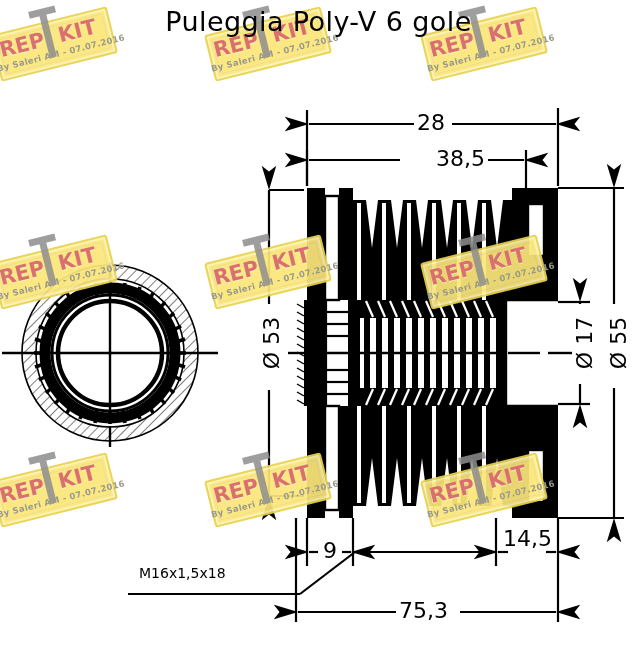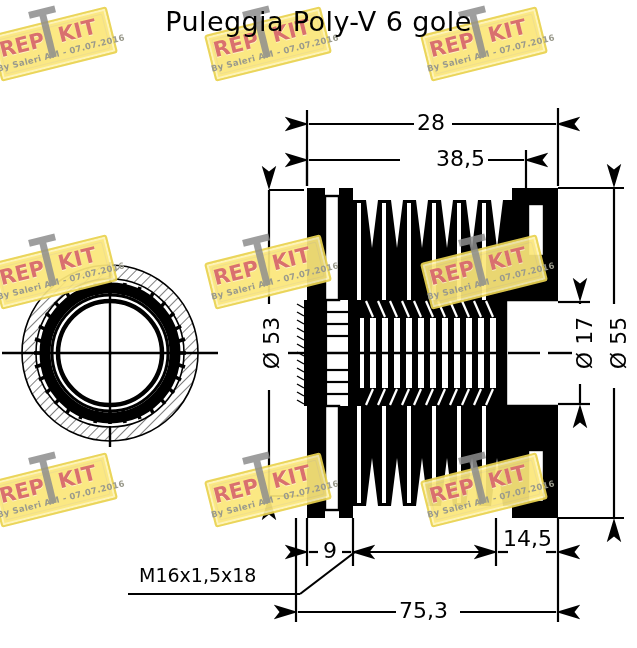--- a/index.html
+++ b/index.html
@@ -474,15 +474,15 @@
   <div class="dim vert" style="left:546px; top:332px; width:72px; text-align:center;">Ø 17</div>
 
   <div class="dim vert" style="left:580px; top:332px; width:72px; text-align:center;">Ø 55</div>
 
   <div class="dim" style="left:320px; top:540px;">9</div>
 
   <div class="dim" style="left:500px; top:528px;">14,5</div>
 
   <div class="dim" style="left:396px; top:600px;">75,3</div>
 
-  <div class="dim noplate" style="left:136px; top:566px; font-size:19px;">M16x1,5x18</div>
+  <div class="dim noplate" style="left:136px; top:566px; font-size:14px;">M16x1,5x18</div>
 
 </div>
 
 </body></html>

